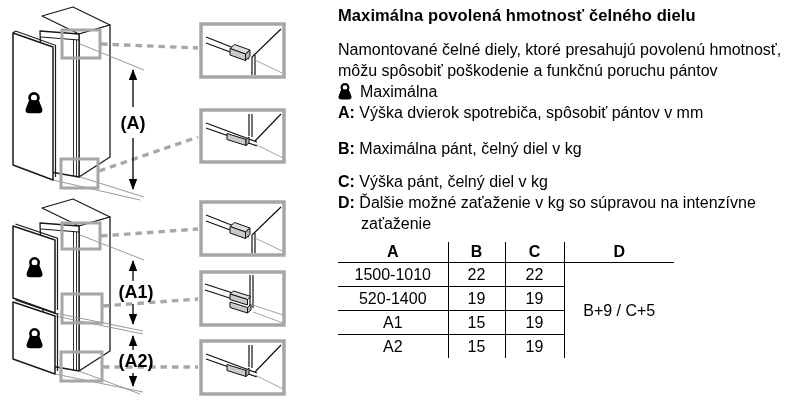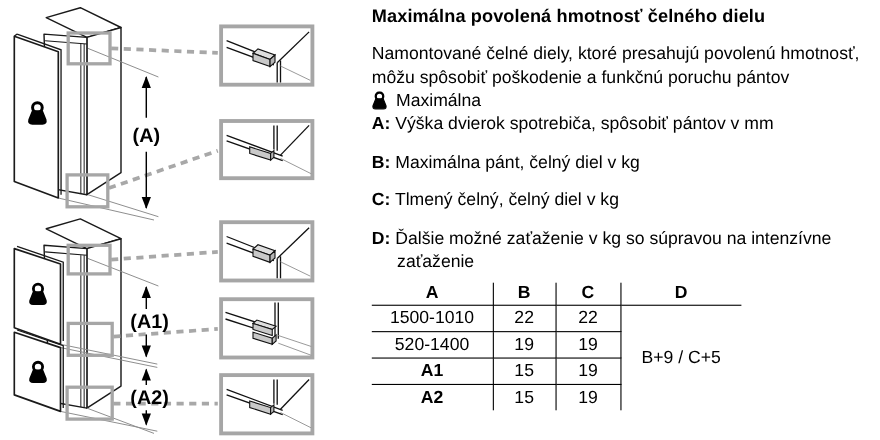--- a/index.html
+++ b/index.html
@@ -15,34 +15,34 @@
               font-size:16px; line-height:21px; }
   .title { font-size:16.5px; font-weight:700; line-height:20px; letter-spacing:0.1px; }
   .intro { margin-top:14px; width:480px; }
   .weight-row { margin-top:0; height:21px; display:flex; align-items:center; gap:8px; }
   .weight-row svg { flex:0 0 auto; }
   .def { padding-left:23px; text-indent:-23px; }
   .def b { font-weight:700; }
   .def-a { margin-top:0; }
   .def-b { margin-top:15px; }
   .def-c { margin-top:12px; }
-  .def-d { margin-top:15px; width:430px; }
+  .def-d { width:430px; }
 
   
   table.loads { border-collapse:collapse; table-layout:fixed; margin-top:8px;
                 font-size:16px; text-align:center; }
   table.loads col.ca { width:110px; } table.loads col.cb { width:57px; }
   table.loads col.cc { width:59px; } table.loads col.cd { width:110px; }
   table.loads th { font-weight:700; height:20px; line-height:20px;
                    border-bottom:1.6px solid #000; }
   table.loads th.vline { border-right:1.6px solid #000; }
   table.loads td { height:23px; line-height:23px; }
   table.loads td.vline { border-right:1.6px solid #000; }
   table.loads tr.sep td.abc { border-bottom:1.6px solid #000; }
-  table.loads td.rowhead { font-weight:700; }
+  table.loads td.rowhead { font-weight:400; }
   table.loads td.dcell { border:none; }
 </style>
 </head>
 <body>
 
 <div class="page">
 
   <div class="diagram-wrap">
   <svg width="340" height="400" viewBox="0 0 340 400">
     <defs>
@@ -219,21 +219,21 @@
       <svg width="14" height="17" viewBox="0 0 18 22">
         <use href="#kb"></use>
       </svg>
       <span>Maximálna</span>
     </div>
 
     <div class="def def-a"><b>A:</b> <span>Výška dvierok spotrebiča, spôsobiť pántov v mm</span></div>
 
     <div class="def def-b"><b>B:</b> <span>Maximálna pánt, čelný diel v kg</span></div>
 
-    <div class="def def-c"><b>C:</b> <span>Tlmený čelný, čelný diel v kg</span></div>
+    <div class="def def-c"><b>C:</b> <span>Výška pánt, čelný diel v kg</span></div>
 
     <div class="def def-d"><b>D:</b> <span>Ďalšie možné zaťaženie v kg so súpravou na intenzívne zaťaženie</span></div>
 
     <table class="loads">
       <colgroup>
           <col class="ca">
           <col class="cb">
           <col class="cc">
           <col class="cd">
         </colgroup>

